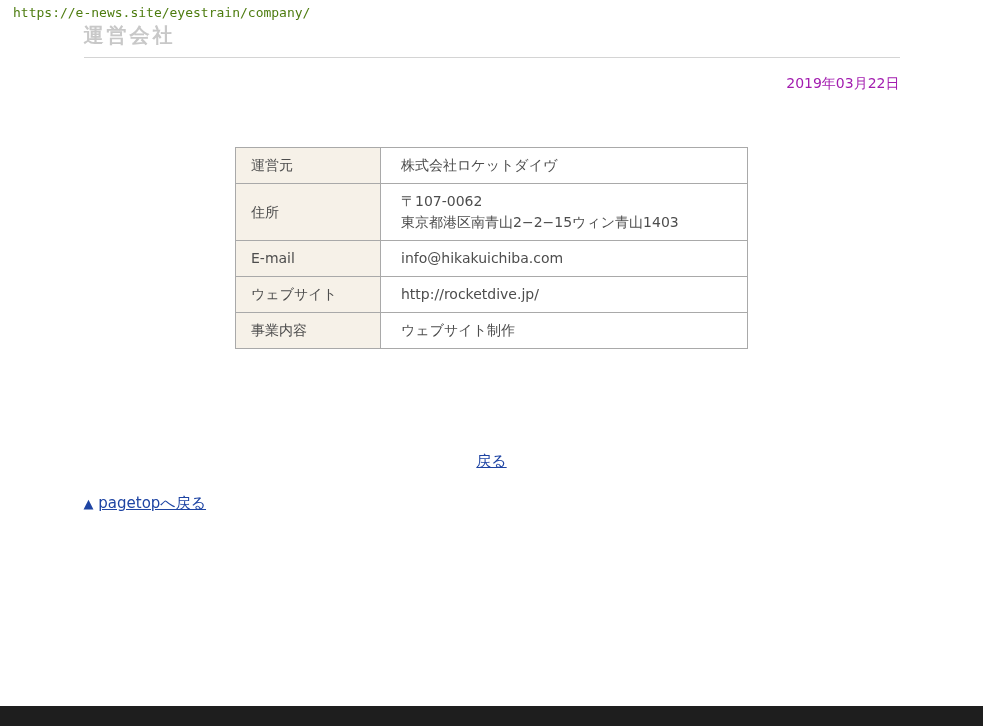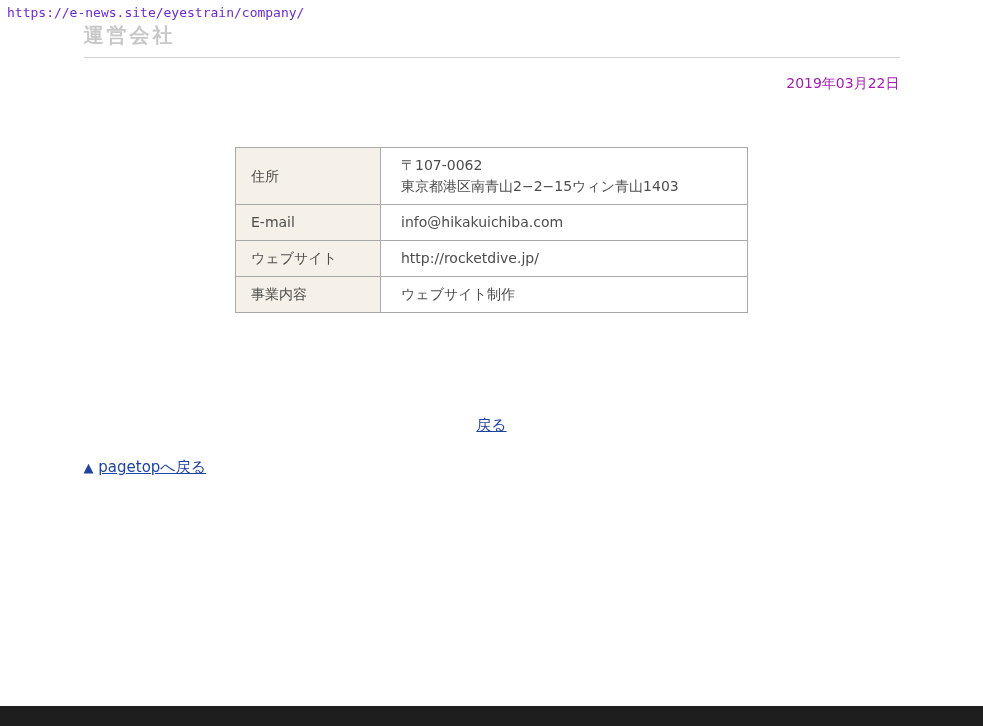--- a/index.html
+++ b/index.html
@@ -7,24 +7,24 @@
   body {
     font-family: "DejaVu Sans", "Liberation Sans", sans-serif;
     background: #ffffff;
     color: #4d4d4d;
     position: relative;
     overflow: hidden;
   }
   .url-bar {
     position: absolute;
     top: 5px;
-    left: 7px;
+    left: 13px;
     font-family: "DejaVu Sans Mono", "Liberation Mono", monospace;
     font-size: 13px;
-    color: #6d28d9;
+    color: #4d7c0f;
   }
   .container {
     width: 816px;
     margin: 0 auto;
     padding-top: 22px;
   }
   .page-title {
     text-align: left;
     font-size: 20px;
     font-weight: bold;
@@ -95,20 +95,24 @@
 
 <div class="container">
 
   <h1 class="page-title">運営会社</h1>
 
   <div class="date-line">2019年03月22日</div>
 
   <table class="company">
     <tbody>
       <tr>
+        <th>運営元</th>
+        <td>株式会社ロケットダイヴ</td>
+      </tr>
+      <tr>
         <th>住所</th>
         <td>〒107-0062
 東京都港区南青山2−2−15ウィン青山1403</td>
       </tr>
       <tr>
         <th>E-mail</th>
         <td>info@hikakuichiba.com</td>
       </tr>
       <tr>
         <th>ウェブサイト</th>

